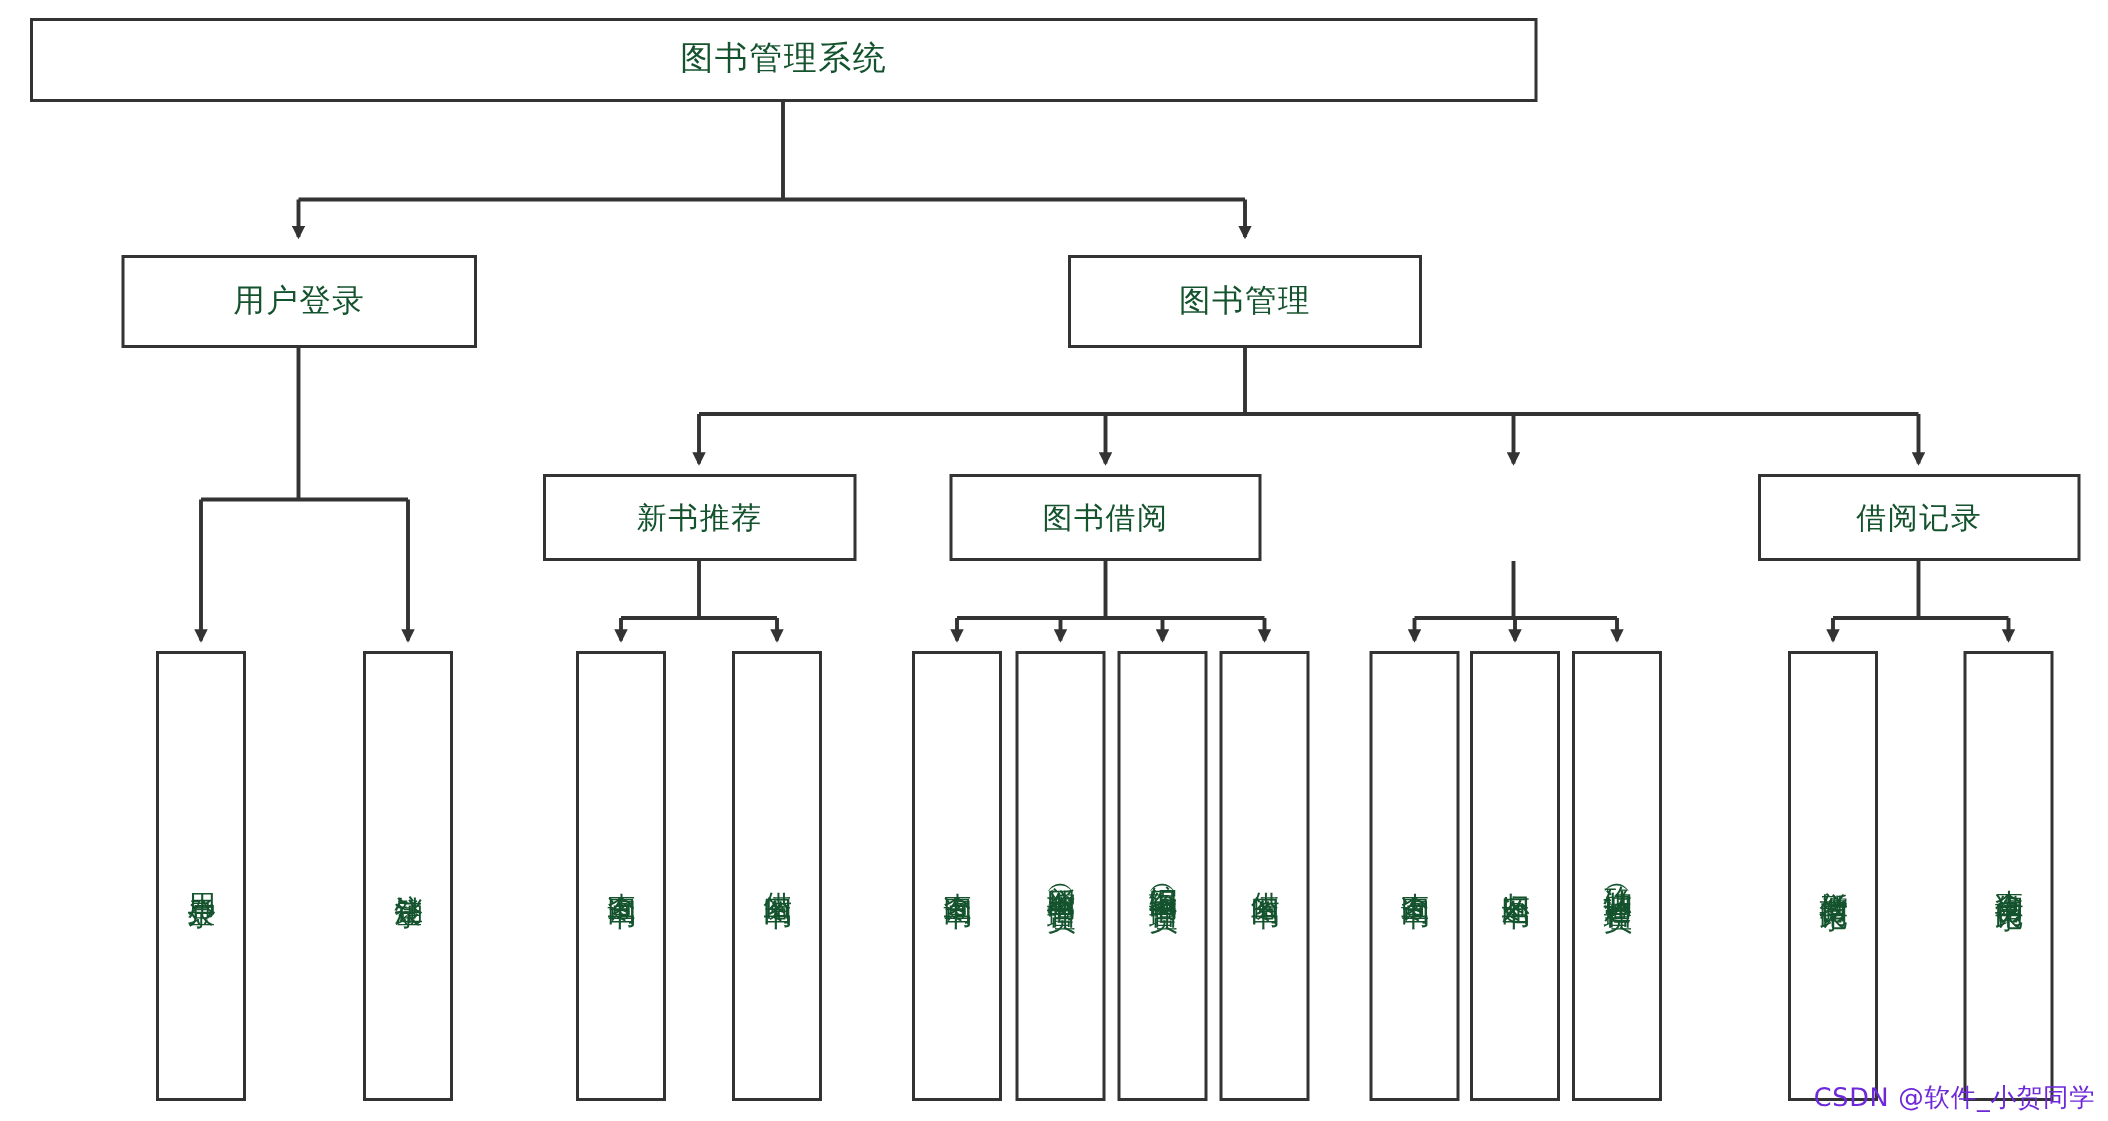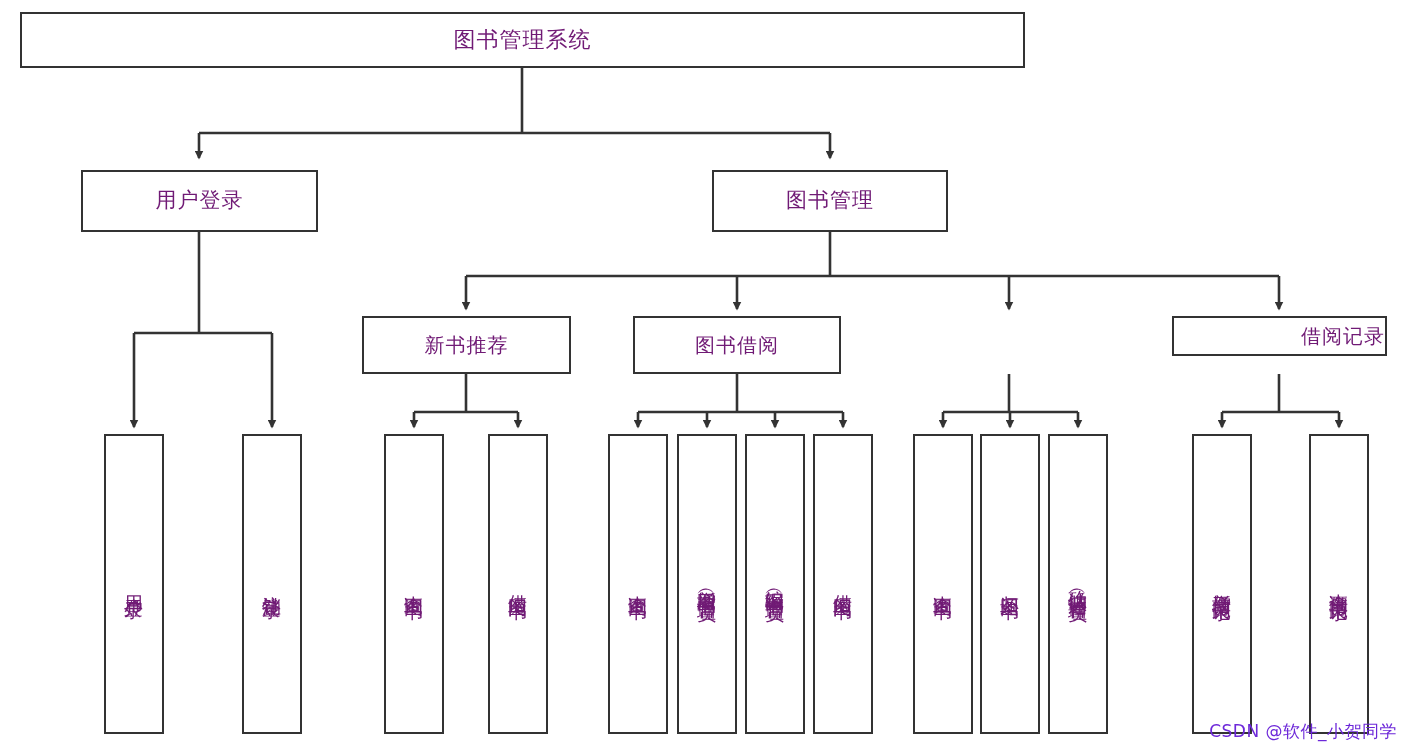--- a/index.html
+++ b/index.html
@@ -27,21 +27,21 @@
   }
   .node {
     position: absolute;
     box-sizing: border-box;
     background: #ffffff;
     border: 2px solid #333333;
     display: flex;
     align-items: center;
     justify-content: center;
     text-align: center;
-    color: #701a75;
+    color: #14532d;
   }
   .node.root-node {
     font-size: 22px;
   }
   .node.level2-node {
     font-size: 21px;
   }
   .node.level3-node {
     font-size: 20px;
   }
@@ -140,21 +140,21 @@
   <div class="node level2-node" style="left:712px; top:170px; width:236px; height:62px;text-align:right;">
     <span class="node-label">图书管理</span>
   </div>
 
   <div class="node level3-node" style="left:362px; top:316px; width:209px; height:58px;">
     <span class="node-label">新书推荐</span>
   </div>
   <div class="node level3-node" style="left:633px; top:316px; width:208px; height:58px;">
     <span class="node-label">图书借阅</span>
   </div>
-  <div class="node level3-node" style="left:1172px; top:316px; width:215px; height:40px;justify-content:flex-end;">
+  <div class="node level3-node" style="left:1172px; top:316px; width:215px; height:58px;">
     <span class="node-label">借阅记录</span>
   </div>
 
   <div class="node leaf-node" style="left:104px; top:434px; width:60px; height:300px;">
     <span class="leaf-label">用户登录</span>
   </div>
   <div class="node leaf-node" style="left:242px; top:434px; width:60px; height:300px;">
     <span class="leaf-label">注销登录</span>
   </div>
 

